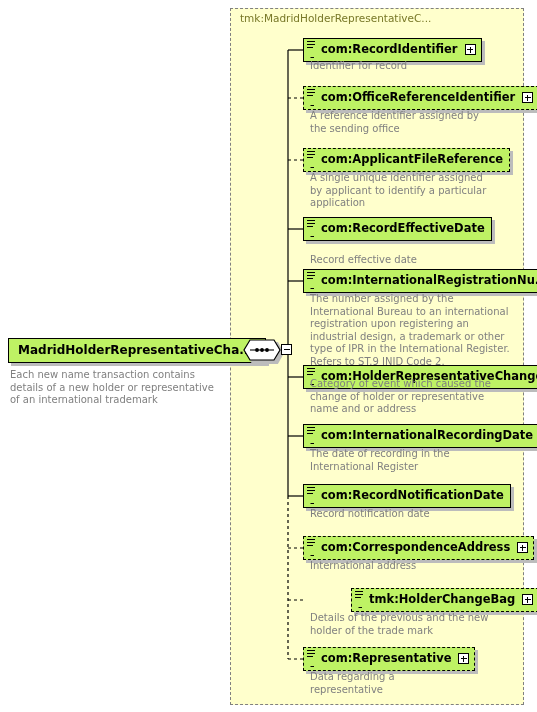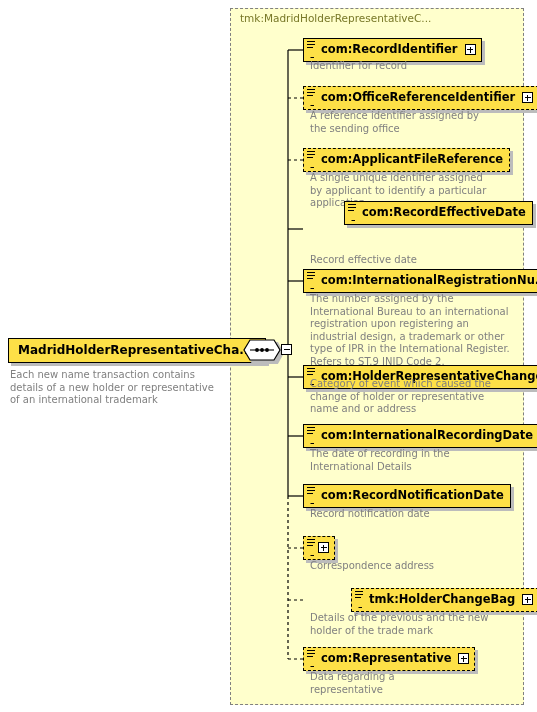--- a/index.html
+++ b/index.html
@@ -17,21 +17,21 @@
 
   
   #root-node {
     position: absolute;
     left: 8px;
     top: 338px;
   }
   .node-box {
     position: relative;
     display: inline-block;
-    background: #fde047;
+    background: #bef264;
     border: 1.5px solid #000000;
     box-shadow: 3px 3px 0 0 #bcbcbc;
     box-sizing: border-box;
     height: 24px;
     line-height: 21px;
     white-space: nowrap;
   }
   .node-box.dashed {
     border-style: dashed;
     border-width: 1.5px;
@@ -273,50 +273,50 @@
     <div class="child" style="top: 86px;"><div class="node-box dashed"><span class="elem-icon"><i></i><i></i><i></i><s><svg width="9" height="9" viewBox="0 0 9 9">
               <line x1="1" y1="8" x2="7" y2="2" stroke="#000" stroke-width="1.4"></line>
               <polygon points="8,1 8,5 4,1" fill="#000"></polygon>
             </svg></s></span><span class="node-label">com:OfficeReferenceIdentifier</span><span class="inline-toggle"></span></div></div>
     <div class="node-desc" style="left: 310px; top: 110px; width: 185px;">A reference identifier assigned by the sending office</div>
     <div class="child" style="top: 148px;"><div class="node-box dashed"><span class="elem-icon"><i></i><i></i><i></i><s><svg width="9" height="9" viewBox="0 0 9 9">
               <line x1="1" y1="8" x2="7" y2="2" stroke="#000" stroke-width="1.4"></line>
               <polygon points="8,1 8,5 4,1" fill="#000"></polygon>
             </svg></s></span><span class="node-label">com:ApplicantFileReference</span></div></div>
     <div class="node-desc" style="left: 310px; top: 172px; width: 180px;">A single unique identifier assigned by applicant to identify a particular application</div>
-    <div class="child" style="top: 201px; margin-left: 41px;"><div class="node-box"><span class="elem-icon"><i></i><i></i><i></i><s><svg width="9" height="9" viewBox="0 0 9 9">
+    <div class="child" style="top: 217px;"><div class="node-box"><span class="elem-icon"><i></i><i></i><i></i><s><svg width="9" height="9" viewBox="0 0 9 9">
               <line x1="1" y1="8" x2="7" y2="2" stroke="#000" stroke-width="1.4"></line>
               <polygon points="8,1 8,5 4,1" fill="#000"></polygon>
             </svg></s></span><span class="node-label">com:RecordEffectiveDate</span></div></div>
     <div class="node-desc" style="left: 310px; top: 254px; width: 200px;">Record effective date</div>
     <div class="child" style="top: 269px;"><div class="node-box"><span class="elem-icon"><i></i><i></i><i></i><s><svg width="9" height="9" viewBox="0 0 9 9">
               <line x1="1" y1="8" x2="7" y2="2" stroke="#000" stroke-width="1.4"></line>
               <polygon points="8,1 8,5 4,1" fill="#000"></polygon>
             </svg></s></span><span class="node-label">com:InternationalRegistrationNu...</span></div></div>
     <div class="node-desc" style="left: 310px; top: 293px; width: 200px;">The number assigned by the International Bureau to an international registration upon registering an industrial design, a trademark or other type of IPR in the International Register. Refers to ST.9 INID Code 2.</div>
     <div class="child" style="top: 365px;"><div class="node-box"><span class="elem-icon"><i></i><i></i><i></i><s><svg width="9" height="9" viewBox="0 0 9 9">
               <line x1="1" y1="8" x2="7" y2="2" stroke="#000" stroke-width="1.4"></line>
               <polygon points="8,1 8,5 4,1" fill="#000"></polygon>
             </svg></s></span><span class="node-label">com:HolderRepresentativeChange...</span></div></div>
     <div class="node-desc" style="left: 310px; top: 378px; width: 200px;">Category of event which caused the change of holder or representative name and or address</div>
     <div class="child" style="top: 424px;"><div class="node-box"><span class="elem-icon"><i></i><i></i><i></i><s><svg width="9" height="9" viewBox="0 0 9 9">
               <line x1="1" y1="8" x2="7" y2="2" stroke="#000" stroke-width="1.4"></line>
               <polygon points="8,1 8,5 4,1" fill="#000"></polygon>
             </svg></s></span><span class="node-label">com:InternationalRecordingDate</span></div></div>
-    <div class="node-desc" style="left: 310px; top: 448px; width: 185px;">The date of recording in the International Details</div>
+    <div class="node-desc" style="left: 310px; top: 448px; width: 185px;">The date of recording in the International Register</div>
     <div class="child" style="top: 484px;"><div class="node-box"><span class="elem-icon"><i></i><i></i><i></i><s><svg width="9" height="9" viewBox="0 0 9 9">
               <line x1="1" y1="8" x2="7" y2="2" stroke="#000" stroke-width="1.4"></line>
               <polygon points="8,1 8,5 4,1" fill="#000"></polygon>
             </svg></s></span><span class="node-label">com:RecordNotificationDate</span></div></div>
     <div class="node-desc" style="left: 310px; top: 508px; width: 200px;">Record notification date</div>
     <div class="child" style="top: 536px;"><div class="node-box dashed"><span class="elem-icon"><i></i><i></i><i></i><s><svg width="9" height="9" viewBox="0 0 9 9">
               <line x1="1" y1="8" x2="7" y2="2" stroke="#000" stroke-width="1.4"></line>
               <polygon points="8,1 8,5 4,1" fill="#000"></polygon>
-            </svg></s></span><span class="inline-toggle"></span></div></div>
-    <div class="node-desc" style="left: 310px; top: 560px; width: 200px;">Correspondence address</div>
+            </svg></s></span><span class="node-label">com:CorrespondenceAddress</span><span class="inline-toggle"></span></div></div>
+    <div class="node-desc" style="left: 310px; top: 560px; width: 200px;">International address</div>
     <div class="child" style="top: 588px; padding-left: 48px;"><div class="node-box dashed"><span class="elem-icon"><i></i><i></i><i></i><s><svg width="9" height="9" viewBox="0 0 9 9">
               <line x1="1" y1="8" x2="7" y2="2" stroke="#000" stroke-width="1.4"></line>
               <polygon points="8,1 8,5 4,1" fill="#000"></polygon>
             </svg></s></span><span class="node-label">tmk:HolderChangeBag</span><span class="inline-toggle"></span></div></div>
     <div class="node-desc" style="left: 310px; top: 612px; width: 180px;">Details of the previous and the new holder of the trade mark</div>
     <div class="child" style="top: 647px;"><div class="node-box dashed"><span class="elem-icon"><i></i><i></i><i></i><s><svg width="9" height="9" viewBox="0 0 9 9">
               <line x1="1" y1="8" x2="7" y2="2" stroke="#000" stroke-width="1.4"></line>
               <polygon points="8,1 8,5 4,1" fill="#000"></polygon>
             </svg></s></span><span class="node-label">com:Representative</span><span class="inline-toggle"></span></div></div>
     <div class="node-desc" style="left: 310px; top: 671px; width: 120px;">Data regarding a representative</div>

